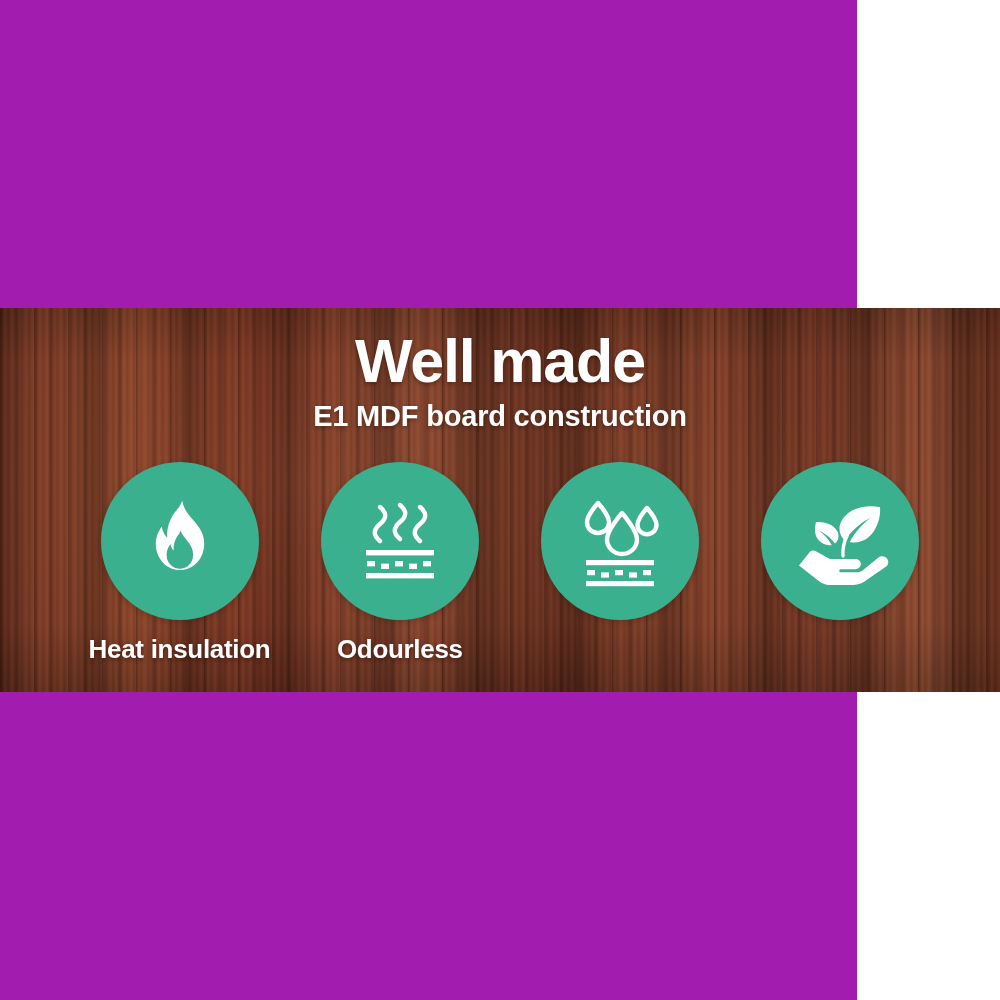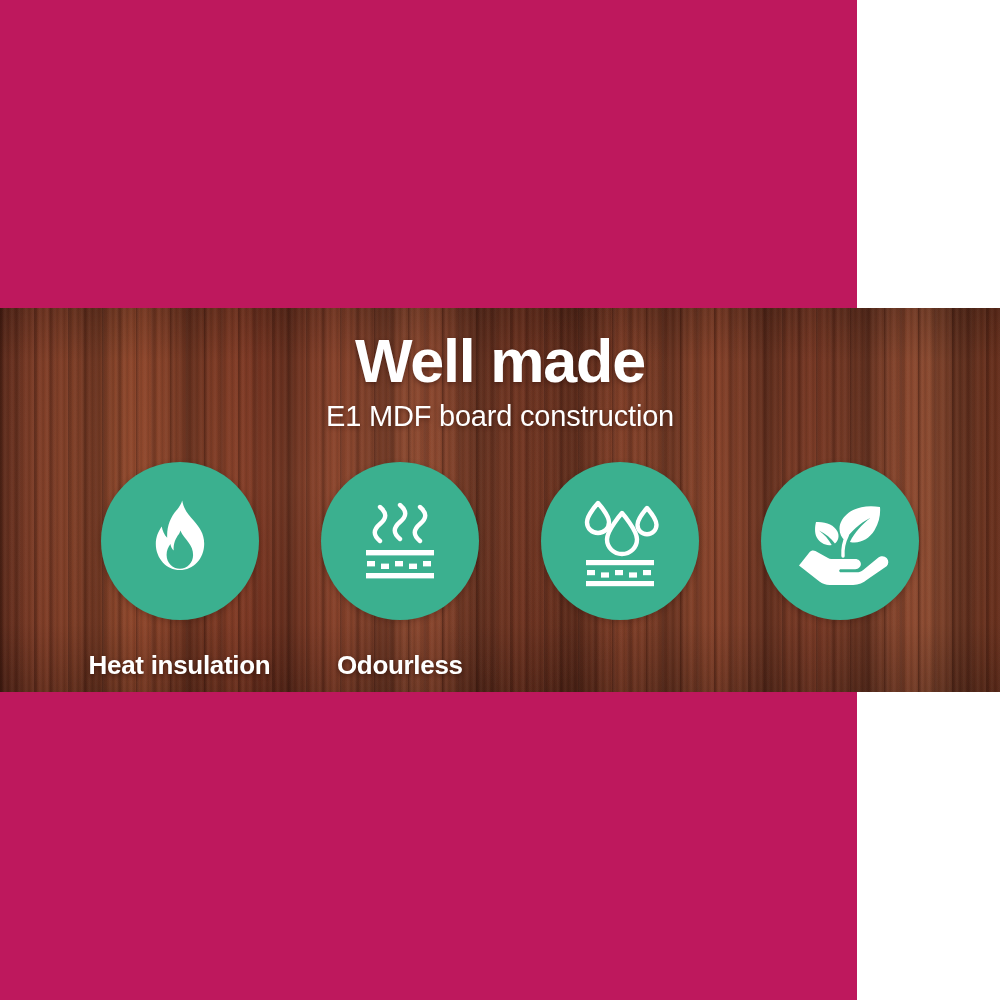--- a/index.html
+++ b/index.html
@@ -13,21 +13,21 @@
     height: 1000px;
     overflow: hidden;
     font-family: "Liberation Sans", sans-serif;
     -webkit-font-smoothing: antialiased;
   }
 
   .page {
     position: relative;
     width: 857px;
     height: 1000px;
-    background: #be185d;
+    background: #a21caf;
   }
 
   
   .wood-panel {
     position: absolute;
     left: 0;
     top: 308px;
     width: 1000px;
     height: 384px;
     overflow: hidden;
@@ -99,21 +99,21 @@
     font-weight: 700;
     letter-spacing: -1.2px;
     color: #ffffff;
     text-shadow: 0 2px 5px rgba(40,12,6,0.45);
   }
   .subtitle {
     margin: 9px 0 0 0;
     font-family: "Liberation Sans", sans-serif;
     font-size: 29px;
     line-height: 1.1;
-    font-weight: 400;
+    font-weight: 700;
     letter-spacing: -0.2px;
     color: #ffffff;
     text-shadow: 0 2px 4px rgba(40,12,6,0.40);
   }
 
   
   .features {
     position: absolute;
     left: 72px;
     top: 462px;
@@ -122,21 +122,20 @@
     display: flex;
     justify-content: space-between;
     align-items: flex-start;
     z-index: 4;
   }
   .feature {
     display: flex;
     flex-direction: column;
     align-items: center;
     width: 215px;
-    gap: 16px;
   }
   .feature-circle {
     width: 158px;
     height: 158px;
     border-radius: 50%;
     background: #3bb08f;
     display: flex;
     align-items: center;
     justify-content: center;
     box-shadow: 0 2px 6px rgba(30,10,5,0.22);

